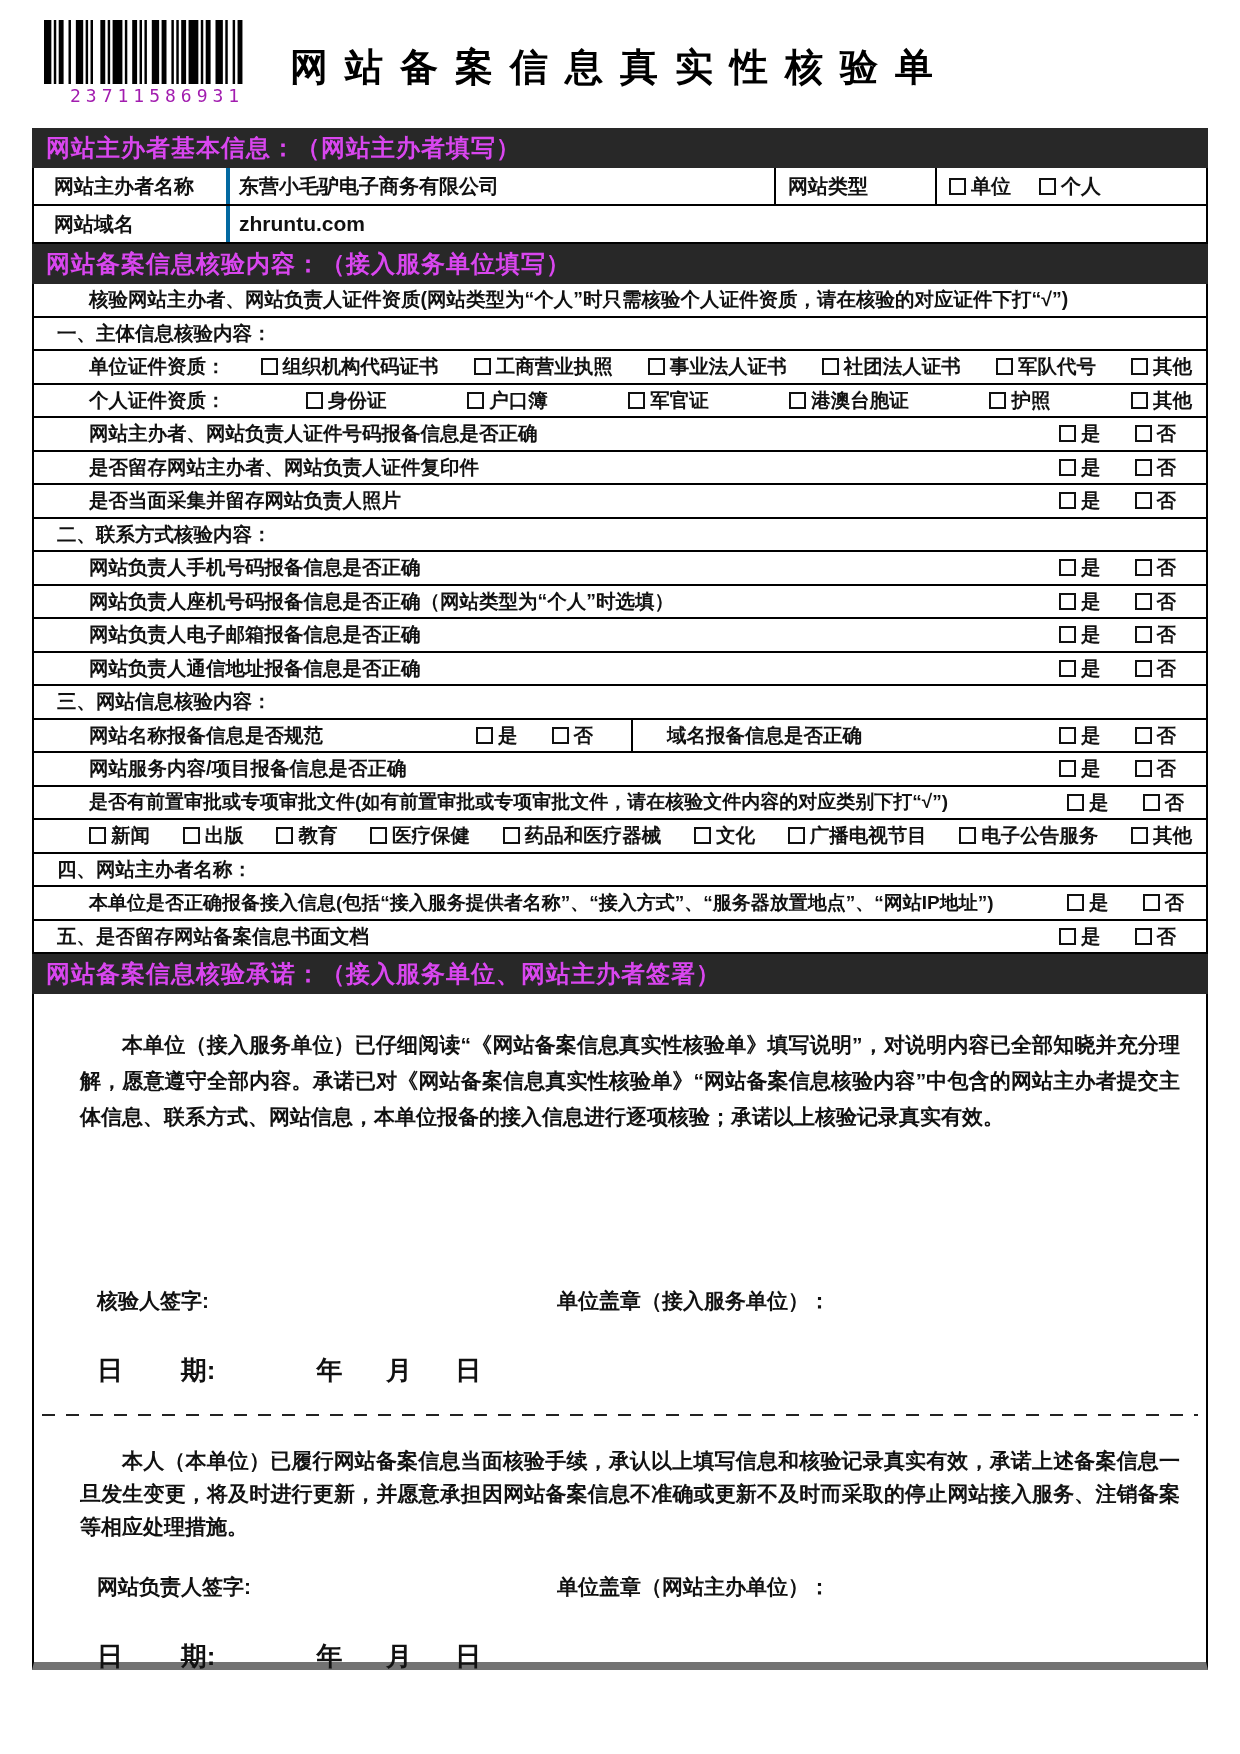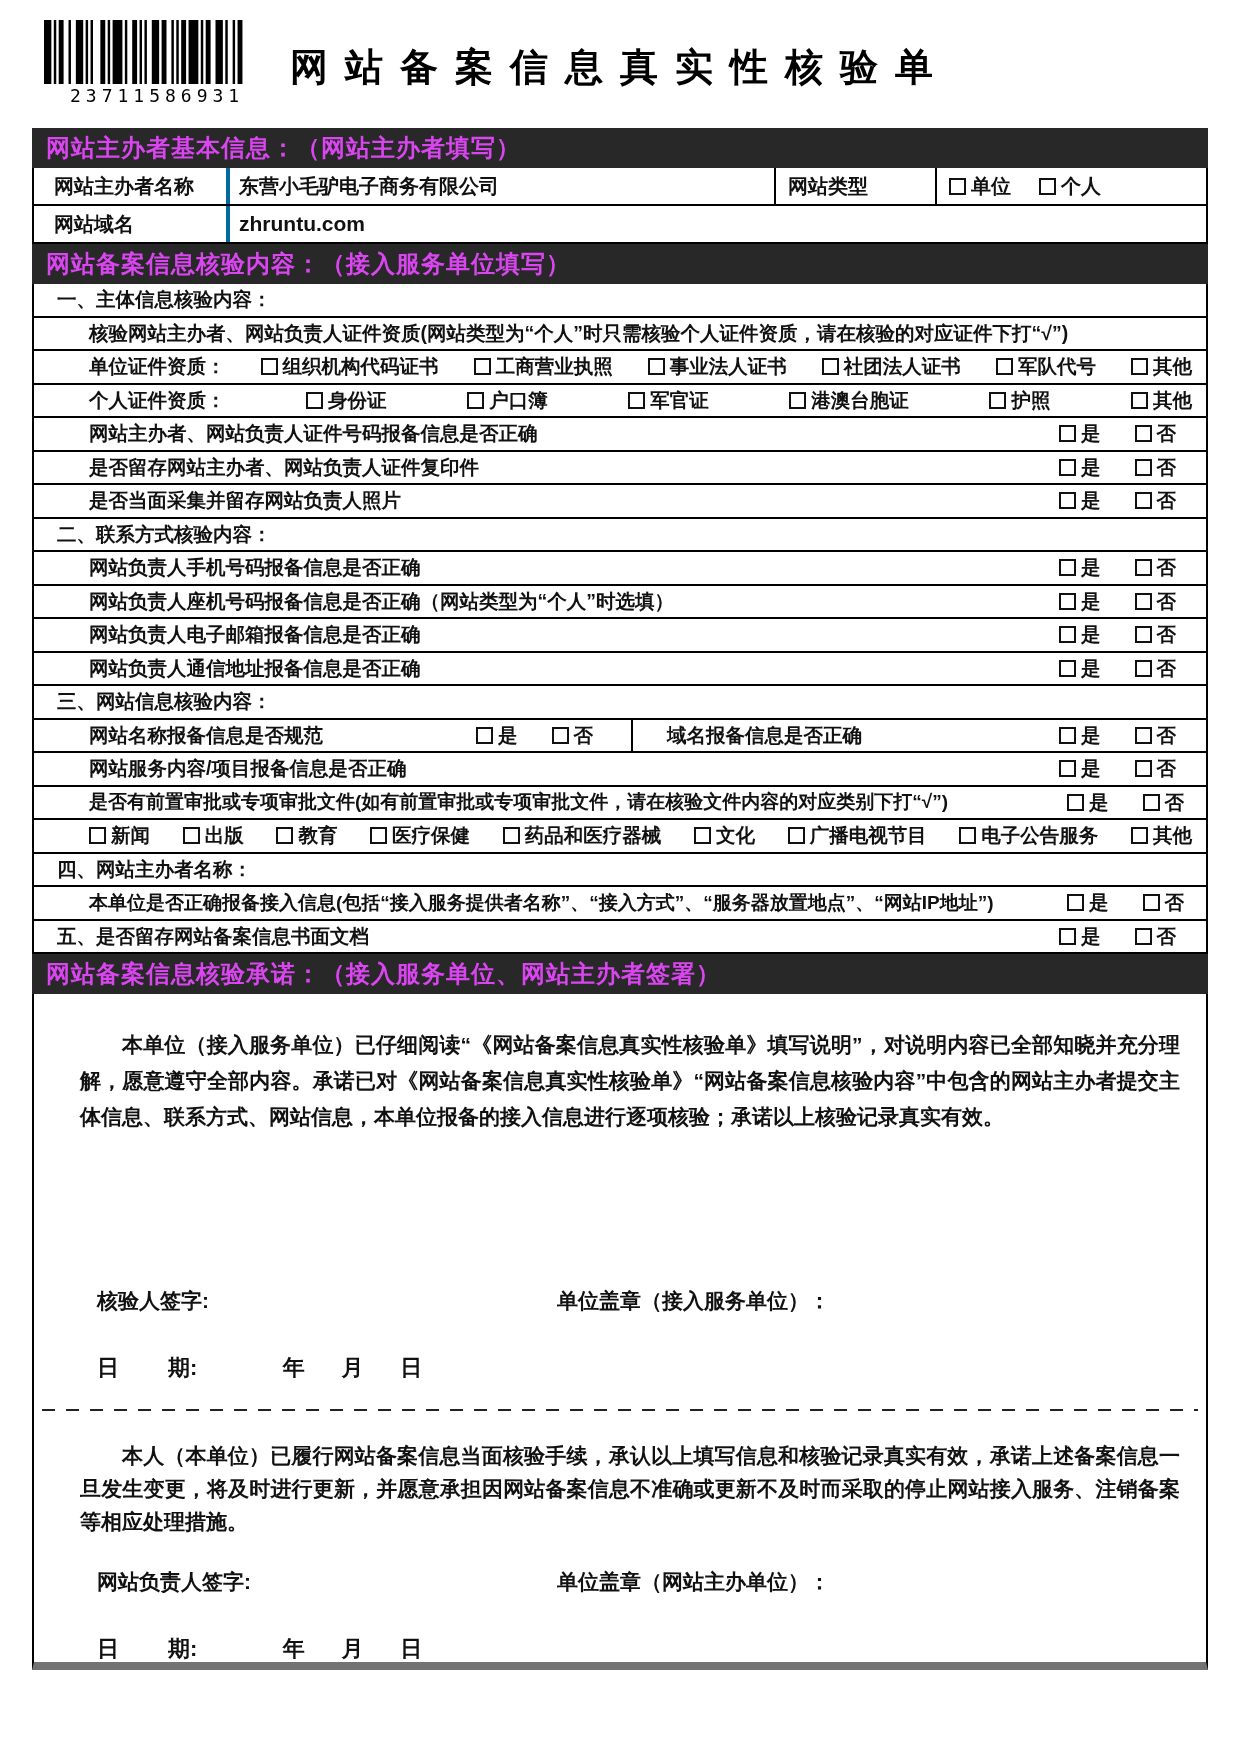--- a/index.html
+++ b/index.html
@@ -3,21 +3,21 @@
 <meta charset="utf-8">
 <style>
   html,body{margin:0;padding:0;background:#fff;}
   body{width:1240px;height:1754px;position:relative;font-family:"Liberation Sans",sans-serif;color:#111;}
   .form{position:absolute;left:32px;top:20px;width:1176px;font-weight:700;}
 
   
   .hdr{height:108px;display:flex;align-items:flex-start;}
   .bcblock{width:212px;margin-left:12px;}
   .bcblock svg{display:block;}
-  .bcnum{font-family:"DejaVu Sans Mono",monospace;font-size:18px;font-weight:400;letter-spacing:5px;margin:1px 0 0 26px;color:#000000;}
+  .bcnum{font-family:"DejaVu Sans Mono",monospace;font-size:18px;font-weight:400;letter-spacing:5px;margin:1px 0 0 26px;color:#a21caf;}
   .title{font-size:38px;font-weight:700;letter-spacing:17px;margin:22px 0 0 34px;white-space:nowrap;color:#000;}
 
   
   .bar{height:40px;background:#282828;color:#d946ef;display:flex;align-items:center;padding-left:14px;box-sizing:border-box;font-size:24px;letter-spacing:1px;}
 
   
   .itable{border-left:2px solid #000;border-right:2px solid #000;}
   .irow{display:flex;height:36px;border-bottom:2px solid #000;align-items:stretch;font-size:20px;}
   .cell{display:flex;align-items:center;box-sizing:border-box;}
   .cell.lab{width:196px;padding-left:20px;border-right:4px solid #0369a1;}
@@ -50,21 +50,21 @@
 
   
   .commit{border-left:2px solid #000;border-right:2px solid #000;border-bottom:8px solid #737373;height:676px;box-sizing:border-box;}
   .commit p{margin:0;padding:0 26px 0 46px;font-size:21px;line-height:36px;text-indent:2em;text-align:justify;}
   .commit .p1{padding-top:33px;}
   .commit .p2{margin-top:28px;line-height:33px;}
   .sigrow{display:flex;margin:0 0 0 63px;font-size:21px;}
   .sigrow .w1{width:460px;flex:none;}
   .sigrow.s1{margin-top:152px;}
   .sigrow.s2{margin-top:30px;}
-  .daterow{margin:38px 0 0 63px;font-size:22px;white-space:pre;}
+  .daterow{margin:38px 0 0 63px;font-size:26px;white-space:pre;}
   .dash{height:2px;margin:26px 8px 0 8px;background:repeating-linear-gradient(90deg,#222 0 13px,transparent 13px 24px);}
 </style>
 </head>
 <body>
 
 <div class="form">
 
   <div class="hdr">
     <div class="bcblock">
       <svg id="barcode" width="208" height="64">
@@ -122,25 +122,25 @@
     <div class="irow">
       <div class="cell lab">网站域名</div>
       <div class="cell val domain">zhruntu.com</div>
     </div>
   </div>
 
   <div class="bar">
     <span>网站备案信息核验内容：（接入服务单位填写）</span>
   </div>
   <div id="checklist">
+      <div class="row item">
+        <span class="rtext">核验网站主办者、网站负责人证件资质(网站类型为“个人”时只需核验个人证件资质，请在核验的对应证件下打“√”)</span>
+      </div>
       <div class="row head">
         <span class="rtext">一、主体信息核验内容：</span>
-      </div>
-      <div class="row item">
-        <span class="rtext">核验网站主办者、网站负责人证件资质(网站类型为“个人”时只需核验个人证件资质，请在核验的对应证件下打“√”)</span>
       </div>
       <div class="row item opts">
         <span class="prefix">单位证件资质：</span>
         <span class="opt">
           <span class="cbx"></span>
           <span>组织机构代码证书</span>
         </span>
         <span class="opt">
           <span class="cbx"></span>
           <span>工商营业执照</span>

